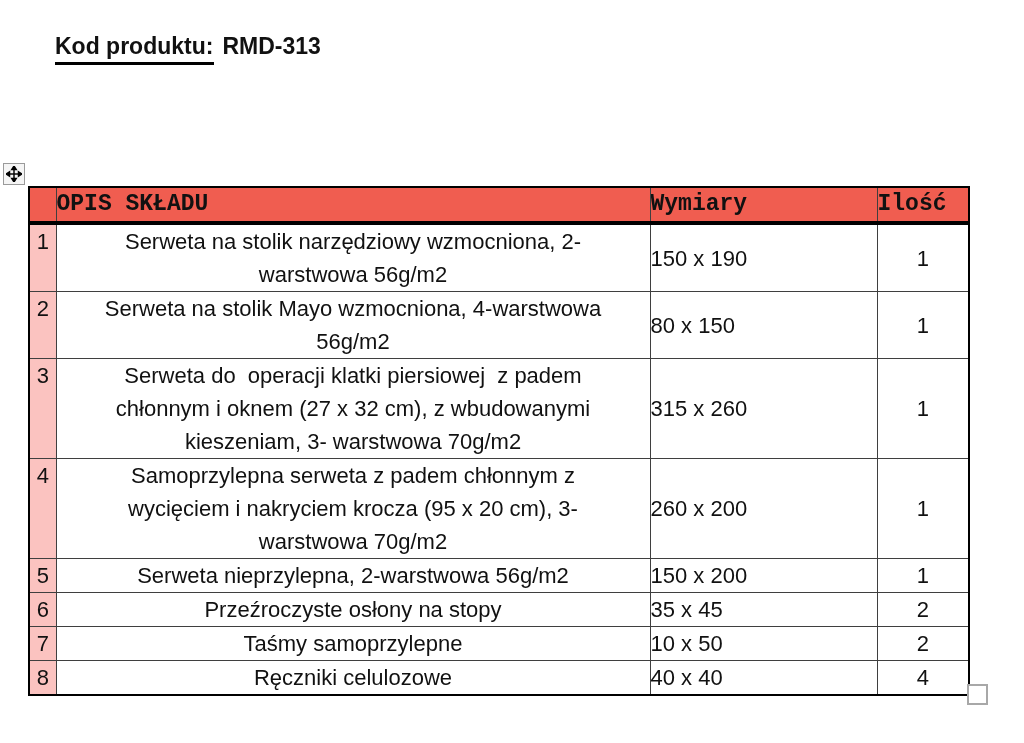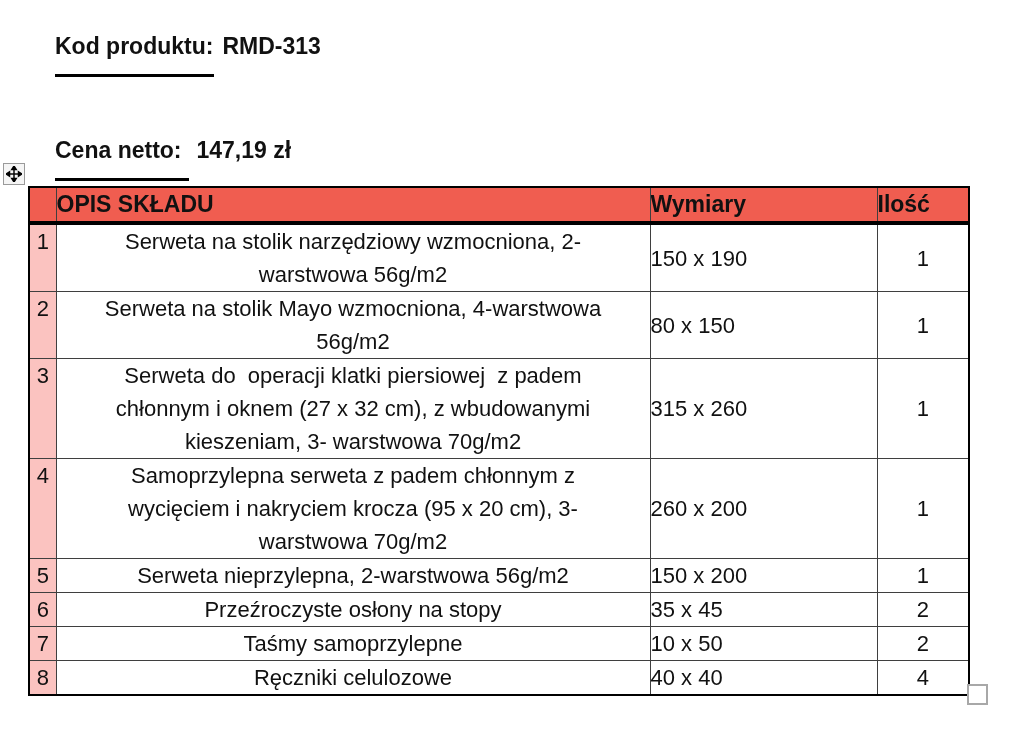--- a/index.html
+++ b/index.html
@@ -7,36 +7,36 @@
     position:relative; width:1024px; height:743px; background:#ffffff;
     font-family:"Liberation Sans", sans-serif; color:#111;
     overflow:hidden;
   }
 
   
   .field-line { position:absolute; left:55px; white-space:nowrap; font-size:23px; font-weight:bold; }
   #field-0 { top:33px; }
   #field-1 { top:86px; }
   #field-2 { top:137px; }
-  .field-label { display:inline-block; border-bottom:3px solid #000; padding-bottom:14px; white-space:pre; }
+  .field-label { display:inline-block; border-bottom:3px solid #000; padding-bottom:2px; white-space:pre; }
   #field-0 .field-label { padding-right:1px; }
   #field-1 .field-label { padding-right:11px; }
   #field-2 .field-label { padding-right:7px; }
   .field-value { margin-left:8px; }
 
   
   table.kit {
     position:absolute; left:28px; top:186px; width:940px;
     border-collapse:collapse; table-layout:fixed;
     font-size:22px; line-height:33px; color:#111;
   }
   table.kit { border:2px solid #000; }
   table.kit th, table.kit td { border:1px solid #3f3f3f; padding:0; overflow:hidden; }
 
-  tr.hdr { height:32px; }
+  tr.hdr { height:32px;font-family:Liberation Mono, monospace; }
   tr.hdr th { background:#F05D50; font-size:23px; font-weight:bold; vertical-align:middle; border-bottom:4px solid #000; }
   th.h-opis { text-align:left; padding-left:6px; }
   th.h-dim, th.h-qty { text-align:left; }
 
   td.c-num { background:#FBC3C0; text-align:center; vertical-align:top; }
   td.c-desc { text-align:center; vertical-align:top; padding-left:6px; padding-right:2px; white-space:pre-wrap; }
   td.c-dim { vertical-align:middle; }
   td.c-qty { text-align:center; vertical-align:middle; }
 
   tr.r0 { height:68px; } tr.r1 { height:66px; } tr.r2 { height:99px; }
@@ -54,23 +54,20 @@
     background:#ffffff; border:2px solid #a8a8a8; cursor:nwse-resize;
   }
 </style>
 </head>
 <body>
 
 <div id="canvas">
 
   <div class="field-line" id="field-0">
     <span class="field-label">Kod produktu:</span><span class="field-value">RMD-313</span>
-  </div>
-  <div class="field-line" id="field-2">
-    <span class="field-label">Cena netto:</span><span class="field-value">147,19 zł</span>
   </div>
 
   <div id="move-handle">
     <span style="display:flex;">
       <svg width="16" height="16" viewBox="0 0 20 20">
         <g stroke="#000" stroke-width="1.8" fill="#000">
           <line x1="10" y1="4" x2="10" y2="16"></line>
           <line x1="4" y1="10" x2="16" y2="10"></line>
           <polygon points="10,0 7.2,4.4 12.8,4.4"></polygon>
           <polygon points="10,20 7.2,15.6 12.8,15.6"></polygon>

